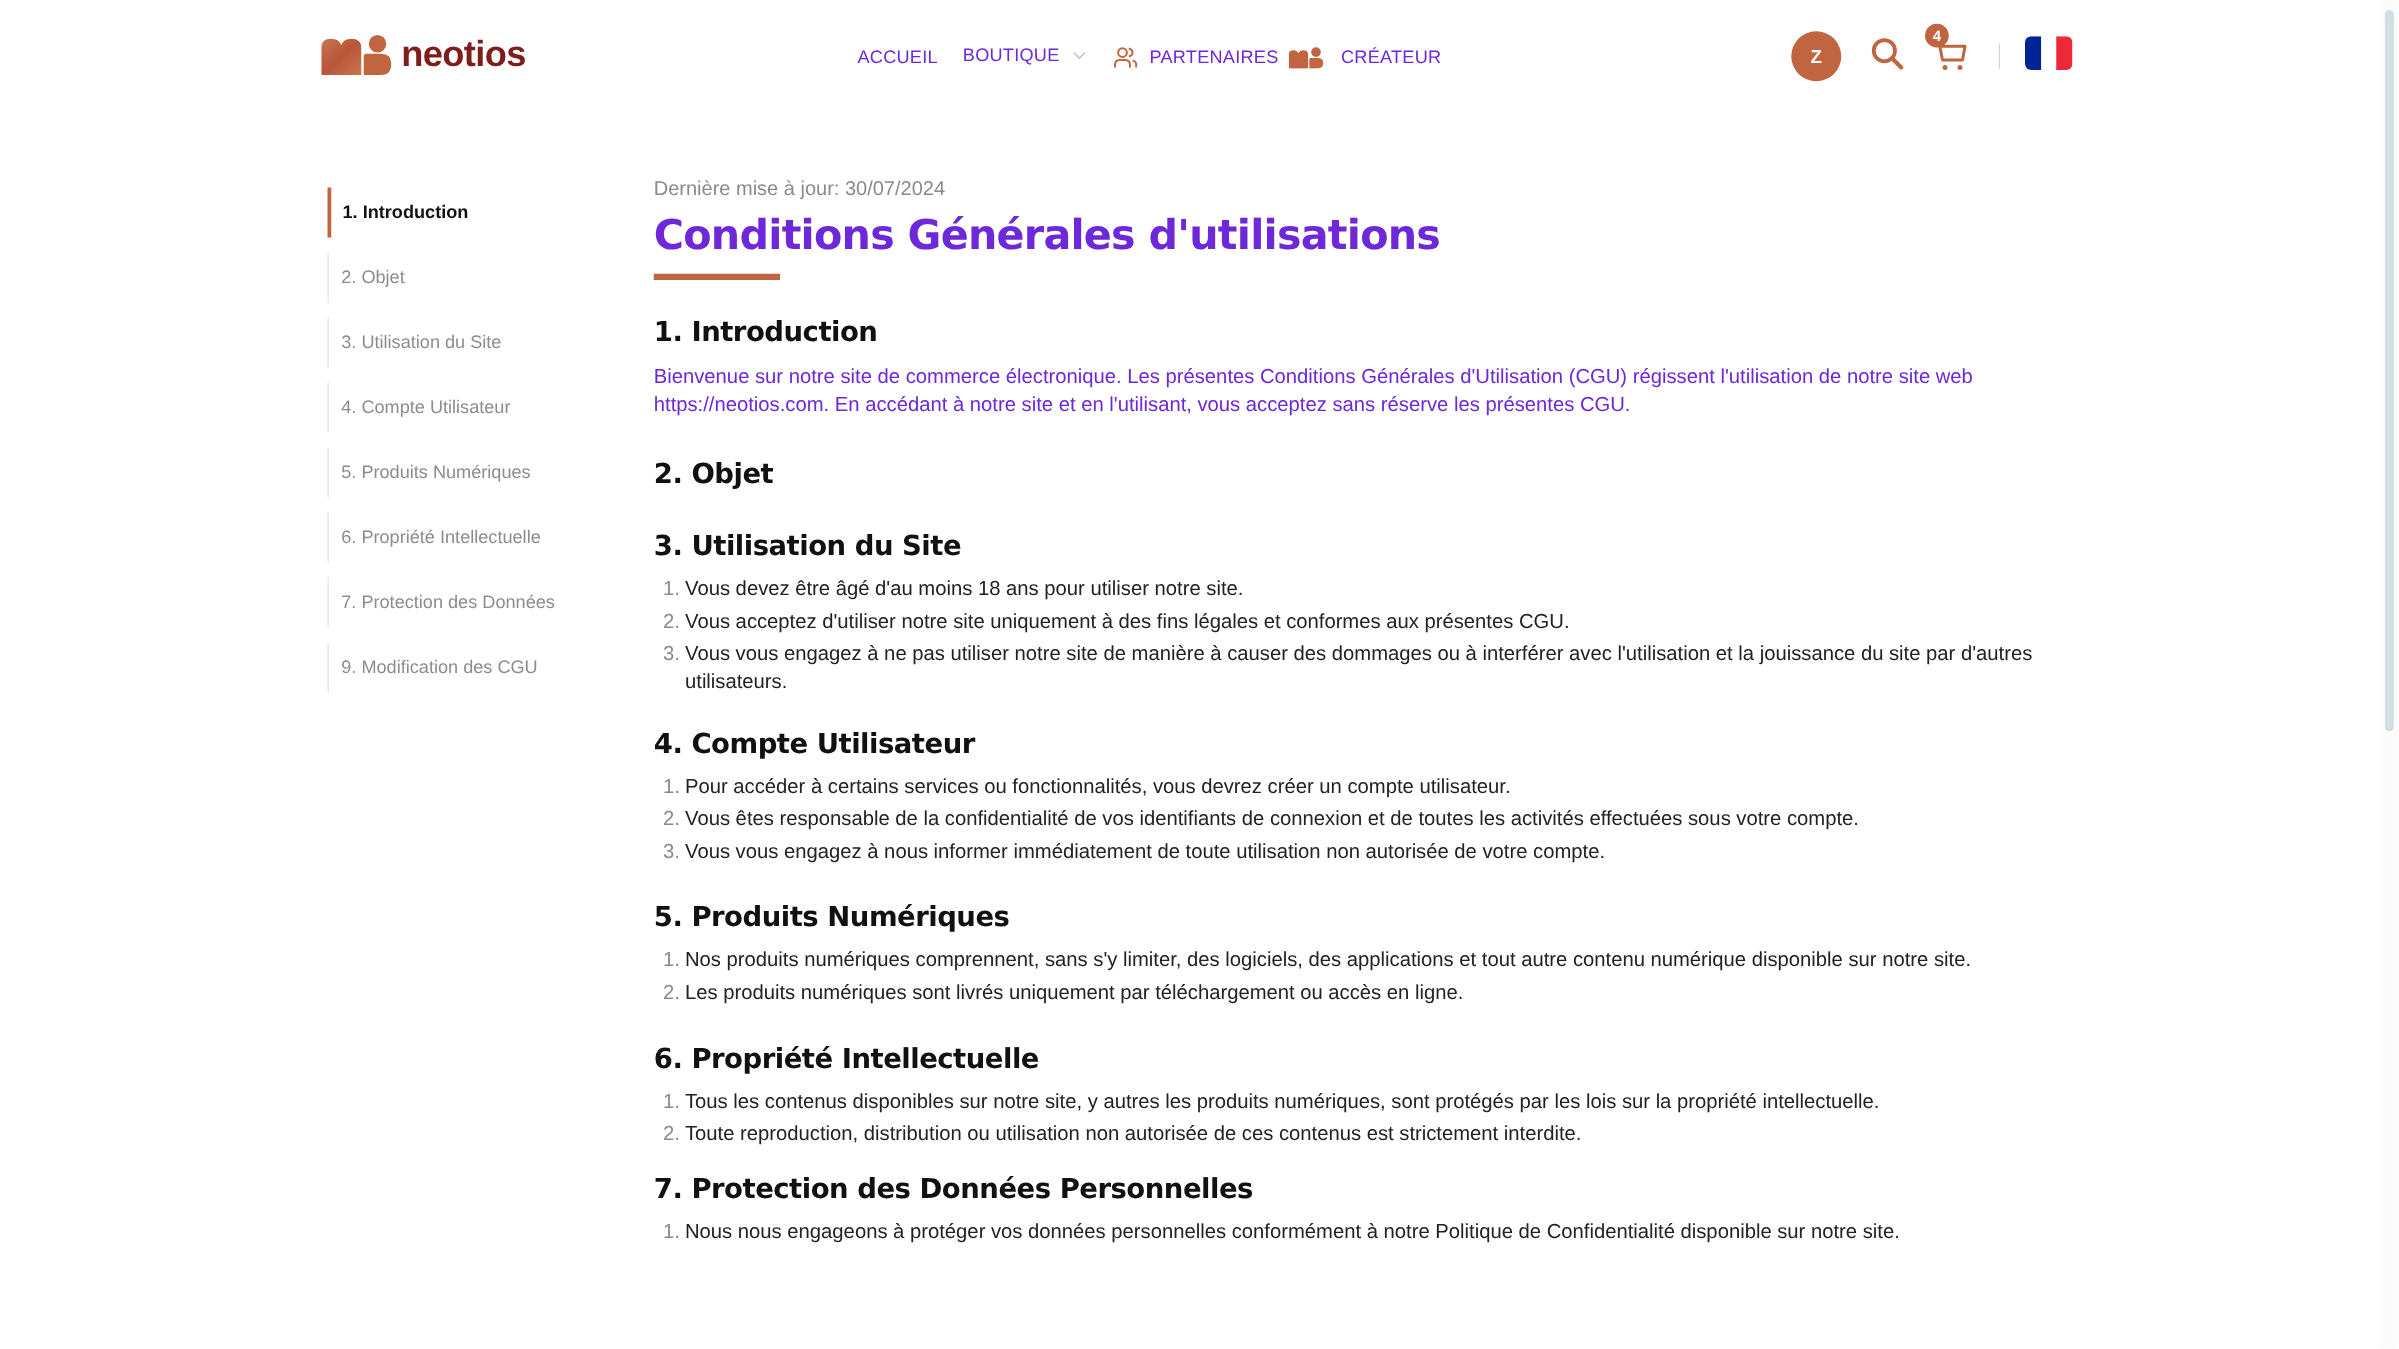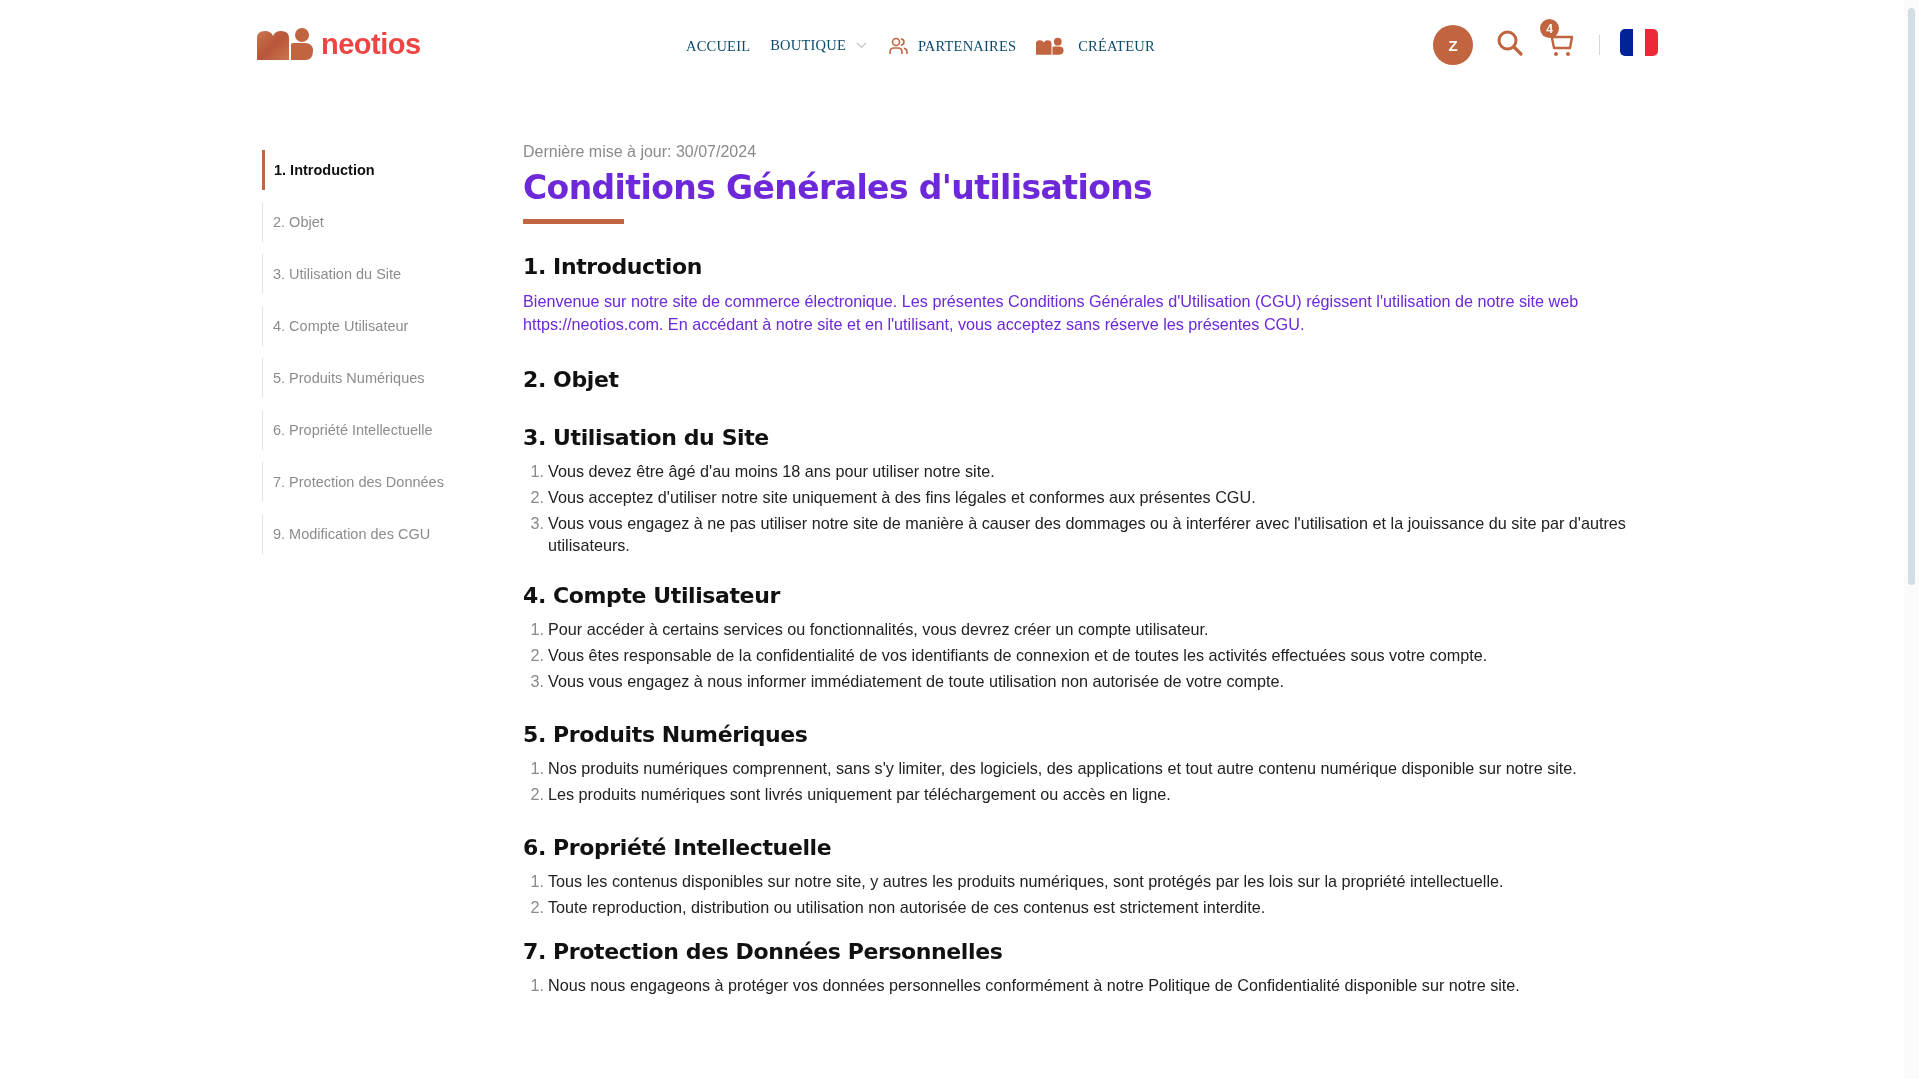--- a/index.html
+++ b/index.html
@@ -3,27 +3,27 @@
 <meta charset="utf-8">
 <style>
   * { box-sizing: border-box; margin: 0; padding: 0; }
   html, body { width: 1919px; height: 1079px; overflow: hidden; background: #ffffff; }
   body { font-family: "DejaVu Sans", "Liberation Sans", sans-serif; color: #1a1a1a; position: relative; }
 
   
   .header { position: absolute; left: 0; top: 0; width: 1904px; height: 92px; background: #fff; }
   .logo { position: absolute; left: 257px; top: 26px; height: 34px; display: flex; align-items: flex-end; }
   .logo svg { display: block; }
-  .logo-text { font-family: "Liberation Sans", sans-serif; font-weight: 700; font-size: 29px; color: #ef4444; letter-spacing: -0.5px; line-height: 30px; margin-left: 2px; position: relative; top: -1px; }
+  .logo-text { font-family: "Liberation Sans", sans-serif; font-weight: 700; font-size: 29px; color: #7f1d1d; letter-spacing: -0.5px; line-height: 30px; margin-left: 2px; position: relative; top: -1px; }
 
   .nav { position: absolute; left: 686px; top: 30px; height: 30px; display: flex; align-items: center; }
-  .nav-item { display: flex; align-items: center; font-family: Liberation Serif, serif; font-size: 14.5px; color: #0c4a6e; letter-spacing: 0.2px; cursor: pointer; white-space: nowrap; }
+  .nav-item { display: flex; align-items: center; font-family: Liberation Sans, sans-serif; font-size: 14.5px; color: #6d28d9; letter-spacing: 0.2px; cursor: pointer; white-space: nowrap; }
   .nav-item.accueil { margin-right: 20px; margin-top: 2px; }
   .nav-item.boutique { margin-right: 22px; }
-  .nav-item.partenaires { margin-right: 20px; margin-top: 2px; }
+  .nav-item.partenaires { margin-right: 8px; margin-top: 2px; }
   .nav-item.createur { margin-top: 2px; }
   .chev { margin-left: 10px; margin-top: -2px; }
   .nav-icon { margin-right: 10px; display: inline-flex; }
 
   .actions { position: absolute; top: 25px; left: 1433px; height: 40px; display: flex; align-items: center; }
   .avatar { width: 40px; height: 40px; border-radius: 50%; background: #c0653f; color: #fff; display: flex; align-items: center; justify-content: center; font-family: "Liberation Sans", sans-serif; font-weight: 700; font-size: 15px; cursor: pointer; }
   .icon-btn { display: flex; align-items: center; justify-content: center; cursor: pointer; position: relative; }
   .search-btn { margin-left: 22px; width: 30px; height: 30px; }
   .cart-btn { margin-left: 18px; width: 34px; height: 34px; }
   .badge { position: absolute; top: -9px; left: -3px; width: 19px; height: 19px; border-radius: 50%; background: #c0653f; color: #fff; font-family: "Liberation Sans", sans-serif; font-size: 12px; font-weight: 700; display: flex; align-items: center; justify-content: center; }

